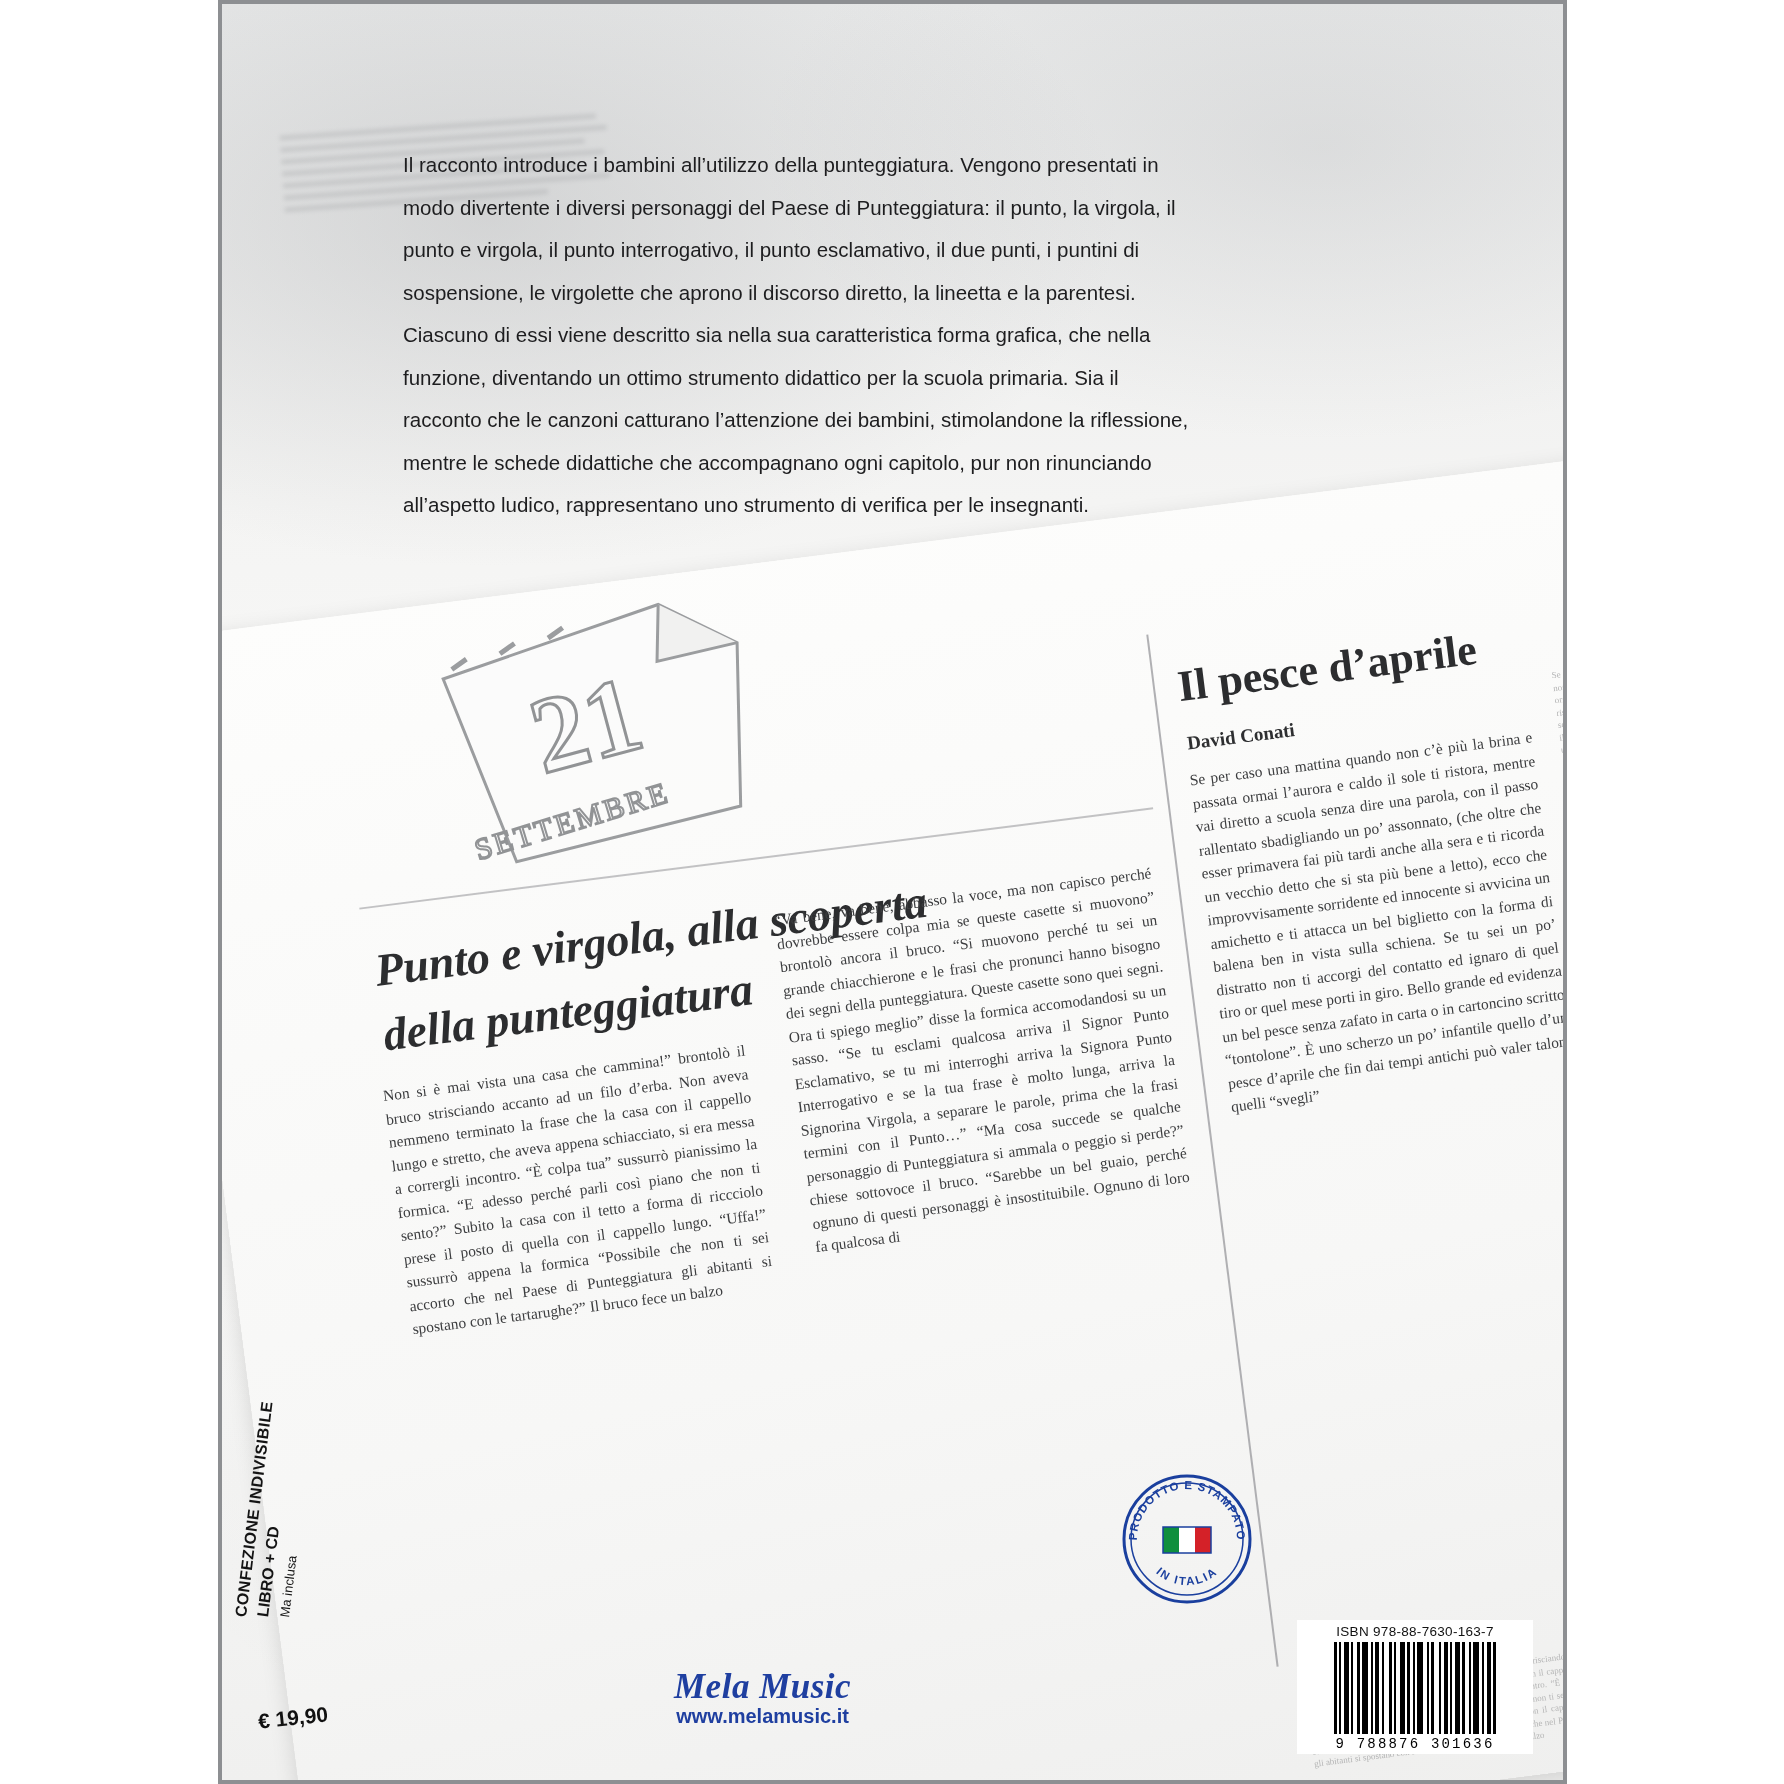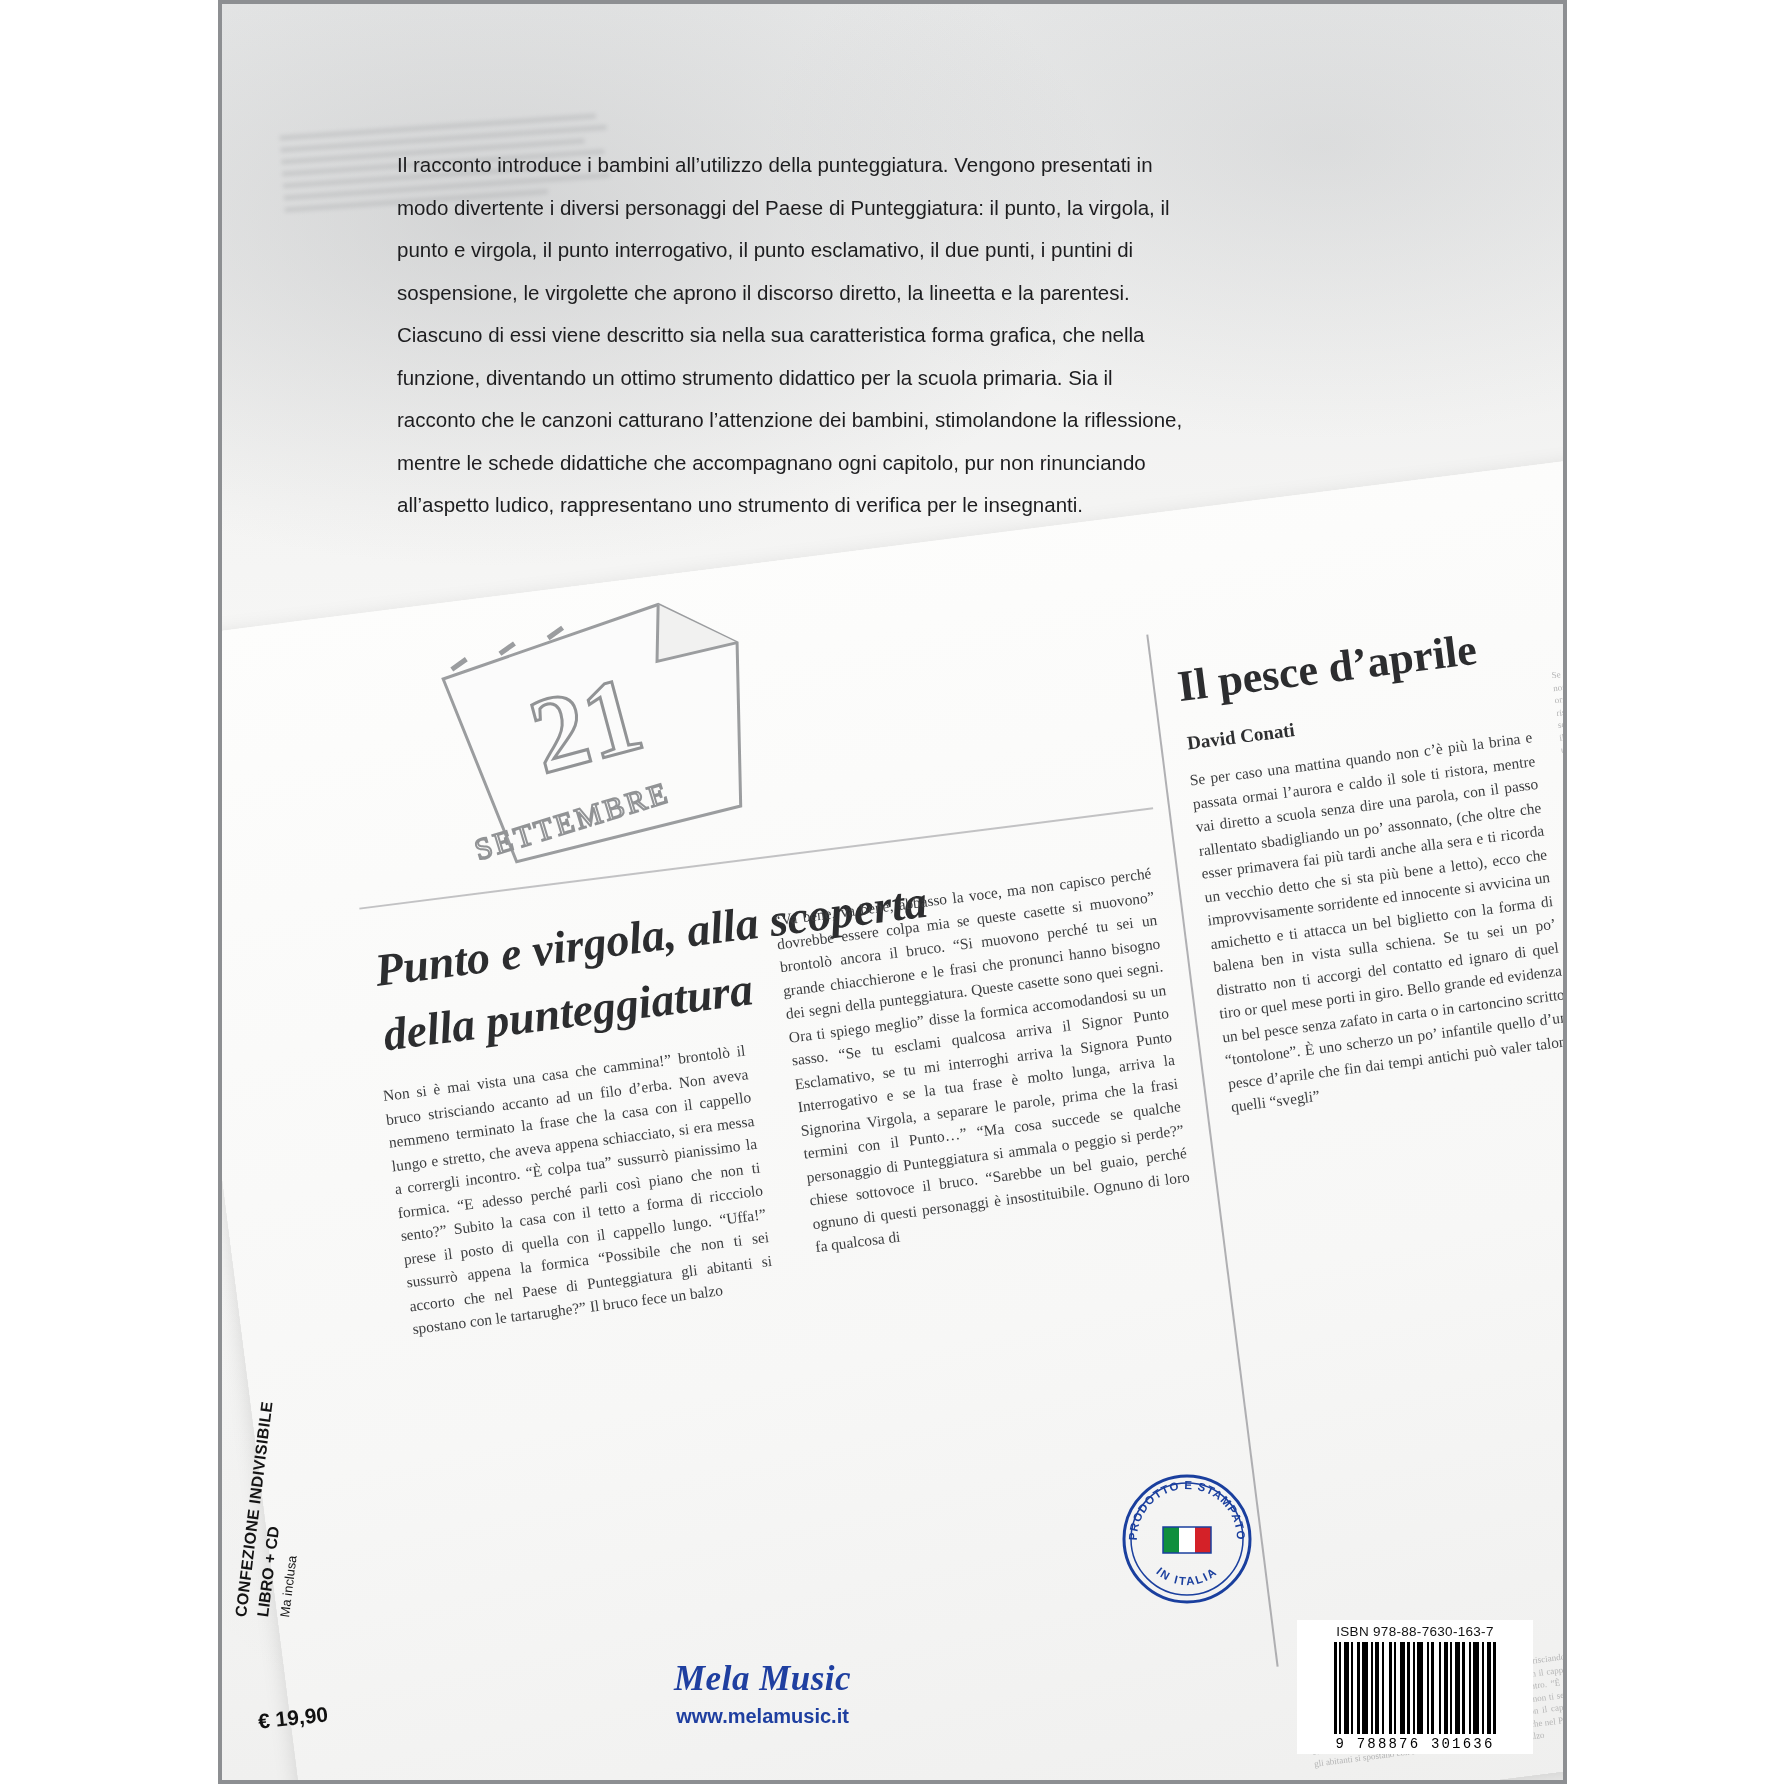--- a/index.html
+++ b/index.html
@@ -69,21 +69,21 @@
     display: block;
     height: 5px;
     background: #9a9c9f;
     margin-bottom: 7px;
     border-radius: 1px;
   }
 
   
   #blurb {
     position: absolute;
-    left: 175px;
+    left: 181px;
     top: 140px;
     width: 790px;
     font-family: "Liberation Sans", sans-serif;
     font-size: 20.5px;
     line-height: 42.5px;
     color: #1d1d1f;
     text-align: left;
     z-index: 40;
   }
   #blurb p { margin: 0; }
@@ -156,21 +156,21 @@
     color: #1f3fa0;
     letter-spacing: .5px;
     line-height: 36px;
     white-space: nowrap;
   }
   #melamusic .site {
     font-family: "Liberation Sans", sans-serif;
     font-weight: bold;
     font-size: 20px;
     color: #1f3fa0;
-    margin-top: 8px;
+    margin-top: 0;
     white-space: nowrap;
   }
 
   
   #isbn-block {
     position: absolute;
     right: 30px;
     bottom: 26px;
     width: 236px;
     background: #ffffff;

